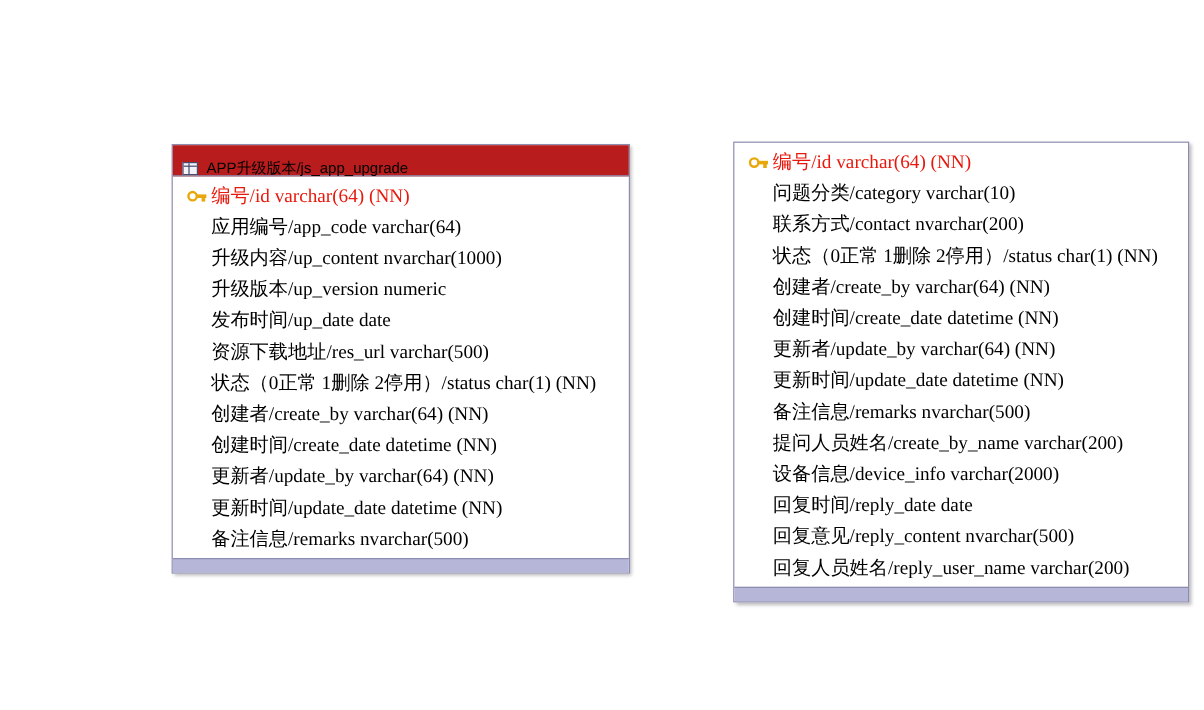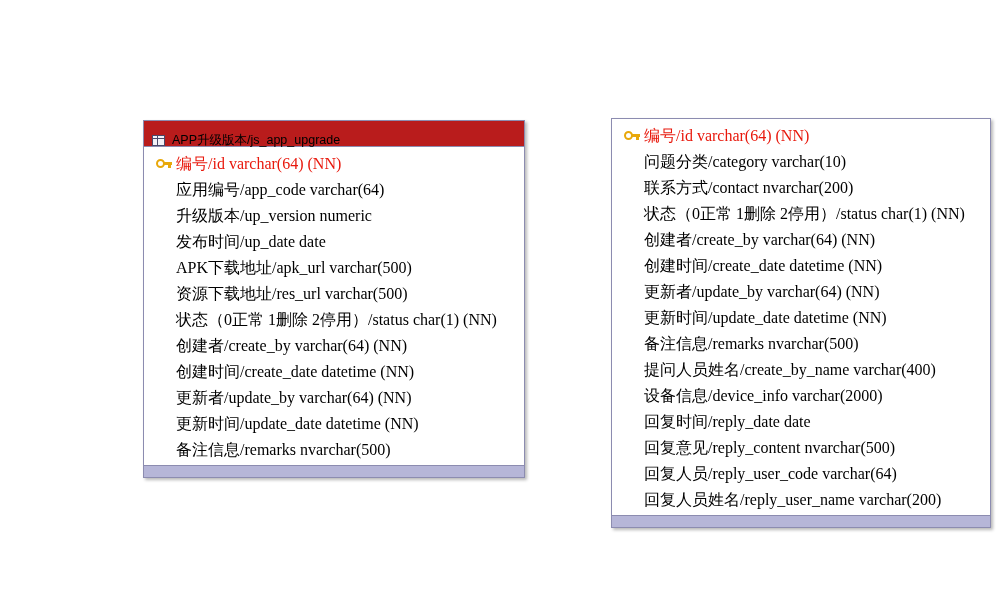--- a/index.html
+++ b/index.html
@@ -159,29 +159,29 @@
           </span>
         </span>
       <span class="attr-label">编号/id varchar(64) (NN)</span>
     </div>
     <div class="attr-row">
       <span class="attr-key"></span>
       <span class="attr-label">应用编号/app_code varchar(64)</span>
     </div>
     <div class="attr-row">
       <span class="attr-key"></span>
+      <span class="attr-label">升级内容/up_content nvarchar(1000)</span>
+    </div>
+    <div class="attr-row">
+      <span class="attr-key"></span>
       <span class="attr-label">升级版本/up_version numeric</span>
     </div>
     <div class="attr-row">
       <span class="attr-key"></span>
       <span class="attr-label">发布时间/up_date date</span>
-    </div>
-    <div class="attr-row">
-      <span class="attr-key"></span>
-      <span class="attr-label">APK下载地址/apk_url varchar(500)</span>
     </div>
     <div class="attr-row">
       <span class="attr-key"></span>
       <span class="attr-label">资源下载地址/res_url varchar(500)</span>
     </div>
     <div class="attr-row">
       <span class="attr-key"></span>
       <span class="attr-label">状态（0正常 1删除 2停用）/status char(1) (NN)</span>
     </div>
     <div class="attr-row">
@@ -247,37 +247,33 @@
     <div class="attr-row">
       <span class="attr-key"></span>
       <span class="attr-label">更新时间/update_date datetime (NN)</span>
     </div>
     <div class="attr-row">
       <span class="attr-key"></span>
       <span class="attr-label">备注信息/remarks nvarchar(500)</span>
     </div>
     <div class="attr-row">
       <span class="attr-key"></span>
-      <span class="attr-label">提问人员姓名/create_by_name varchar(400)</span>
+      <span class="attr-label">提问人员姓名/create_by_name varchar(200)</span>
     </div>
     <div class="attr-row">
       <span class="attr-key"></span>
       <span class="attr-label">设备信息/device_info varchar(2000)</span>
     </div>
     <div class="attr-row">
       <span class="attr-key"></span>
       <span class="attr-label">回复时间/reply_date date</span>
     </div>
     <div class="attr-row">
       <span class="attr-key"></span>
       <span class="attr-label">回复意见/reply_content nvarchar(500)</span>
-    </div>
-    <div class="attr-row">
-      <span class="attr-key"></span>
-      <span class="attr-label">回复人员/reply_user_code varchar(64)</span>
     </div>
     <div class="attr-row">
       <span class="attr-key"></span>
       <span class="attr-label">回复人员姓名/reply_user_name varchar(200)</span>
     </div>
   </div>
   <div class="entity-footer"></div>
 </div>
 
 </body></html>

